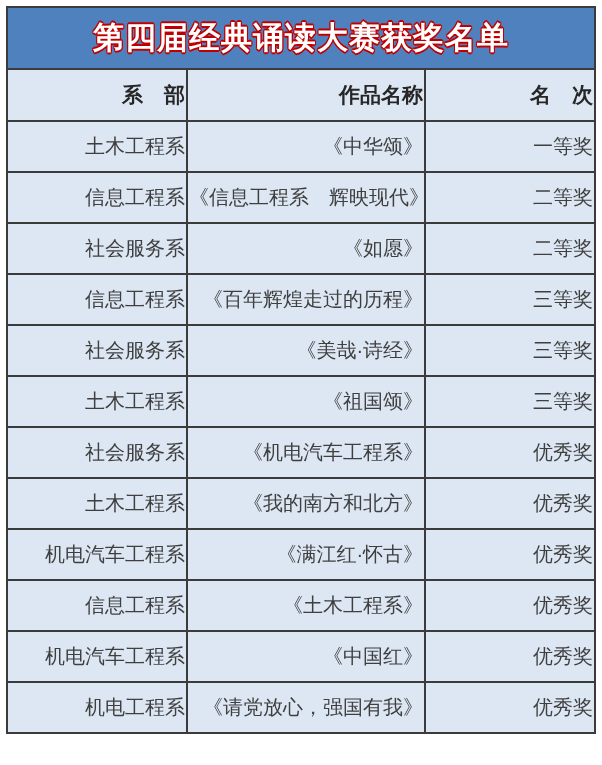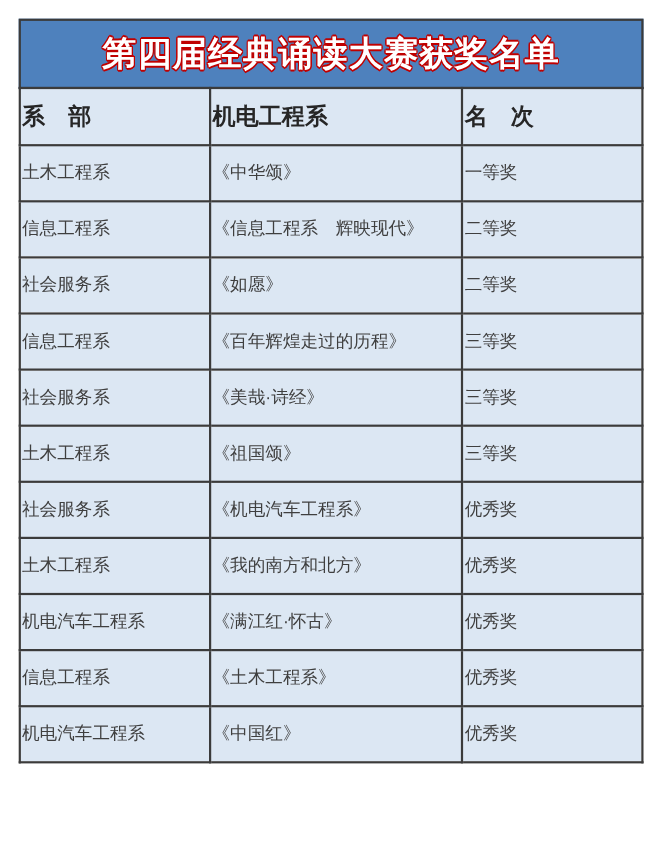--- a/index.html
+++ b/index.html
@@ -5,21 +5,21 @@
   html, body {
     margin: 0;
     padding: 0;
     background: #ffffff;
     font-family: "Liberation Sans", "DejaVu Sans", sans-serif;
   }
   .page {
     width: 602px;
     height: 765px;
     box-sizing: border-box;
-    padding: 17px;
+    padding: 6px;
     background: #ffffff;
     overflow: hidden;
   }
   .title-bar {
     box-sizing: border-box;
     height: 64px;
     background: var(--title-bar-bg, #4e81bd);
     border: 2px solid var(--border-color, #3b3b3b);
     display: flex;
     align-items: center;
@@ -44,34 +44,34 @@
     width: 100%;
     margin-top: -2px;
     border-collapse: collapse;
     table-layout: fixed;
   }
   table.awards-table th,
   table.awards-table td {
     box-sizing: border-box;
     border: 2px solid var(--border-color, #3b3b3b);
     background: var(--cell-bg, #dce7f3);
-    text-align: left;
+    text-align: right;
     vertical-align: middle;
     overflow: hidden;
     white-space: nowrap;
   }
   table.awards-table th {
     height: 52px;
     font-size: 21px;
     font-weight: bold;
     color: var(--header-text-color, #262626);
   }
   table.awards-table td {
     height: 51px;
-    font-size: 16px;
+    font-size: 20px;
     font-weight: normal;
     color: var(--cell-text-color, #3f3f3f);
   }
 </style>
 </head>
 <body style="--title-bar-bg: #4e81bd; --title-text-color: #ffffff; --title-outline-color: #c00000; --cell-bg: #dce7f3; --border-color: #3b3b3b; --header-text-color: #262626; --cell-text-color: #3f3f3f;">
 
 <div class="page">
   <div class="title-bar">
     <span class="title-text">第四届经典诵读大赛获奖名单</span>
@@ -79,21 +79,21 @@
 
   <table class="awards-table">
     <colgroup>
       <col style="width:30.6%">
       <col style="width:40.5%">
       <col style="width:28.9%">
     </colgroup>
     <thead>
       <tr>
         <th>系　部</th>
-        <th>机电工程系</th>
+        <th>作品名称</th>
         <th>名　次</th>
       </tr>
     </thead>
     <tbody id="rows-body">
   <tr>
     <td>土木工程系</td>
     <td>《中华颂》</td>
     <td>一等奖</td>
   </tr>
 
@@ -150,15 +150,20 @@
     <td>《土木工程系》</td>
     <td>优秀奖</td>
   </tr>
 
   <tr>
     <td>机电汽车工程系</td>
     <td>《中国红》</td>
     <td>优秀奖</td>
   </tr>
 
+  <tr>
+    <td>机电工程系</td>
+    <td>《请党放心，强国有我》</td>
+    <td>优秀奖</td>
+  </tr>
 </tbody>
   </table>
 </div>
 
 </body></html>

